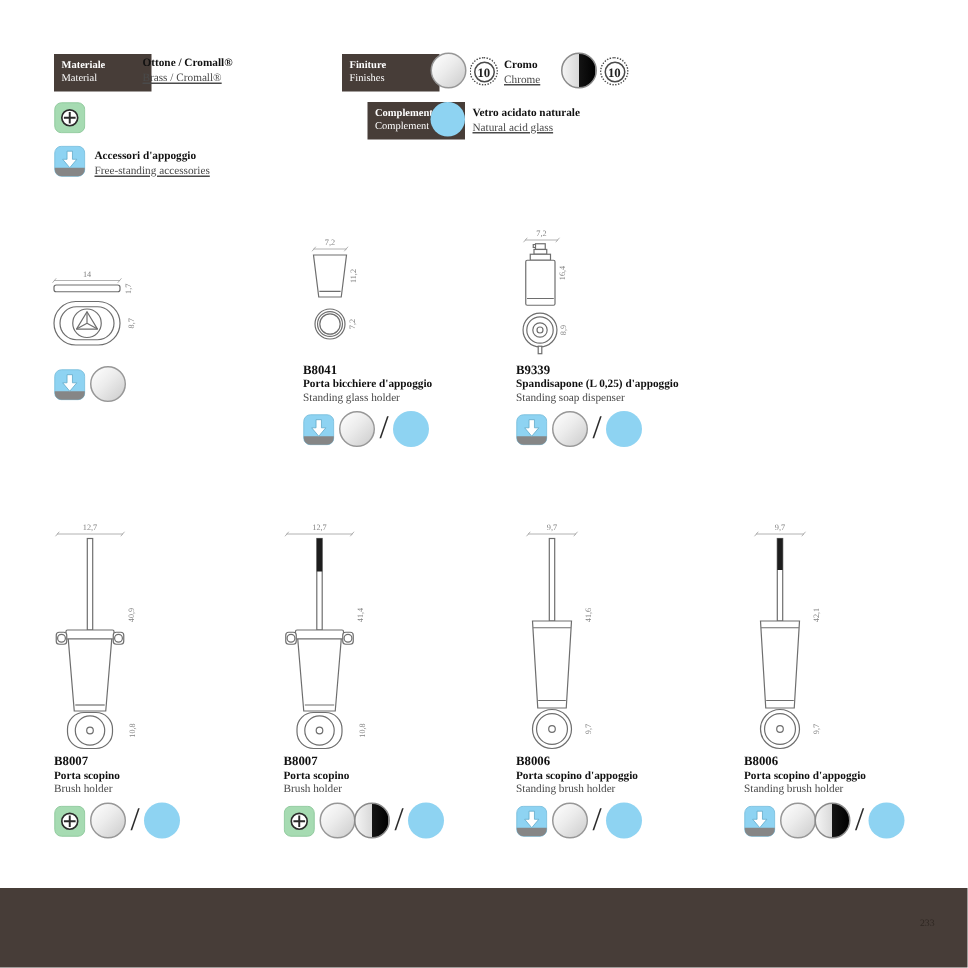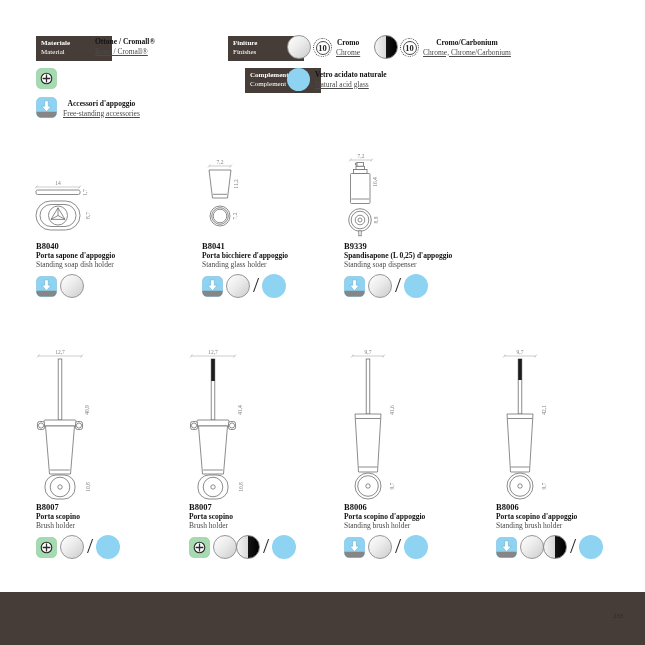--- a/index.html
+++ b/index.html
@@ -1,27 +1,27 @@
 <!DOCTYPE html>
 <html><head>
 <meta charset="utf-8">
 <style>
   * { margin:0; padding:0; box-sizing:border-box; }
   html,body { width:645px; height:645px; }
   body { font-family:"Liberation Serif", serif; background:#ffffff; position:relative; overflow:hidden; }
   .page { position:absolute; inset:0; background:#fff; }
 
   
-  .box-label { position:absolute; width:76px; height:25px; background:#473d38; color:#fff;
+  .box-label { position:absolute; width:65px; height:25px; background:#473d38; color:#fff;
                padding:3px 5px; line-height:9px; }
   .box-label .l1 { font-weight:bold; font-size:7px; display:block; }
   .box-label .l2 { font-size:7px; display:block; }
 
   .legend-text { position:absolute; line-height:9.5px; }
-  .legend-text .l1 { font-weight:bold; font-size:7.5px; color:#111; display:block;text-align:center; }
+  .legend-text .l1 { font-weight:bold; font-size:7.5px; color:#111; display:block; }
   .legend-text .l2 { font-size:7.5px; color:#4a4a4a; display:block;text-decoration:underline; }
 
   .sq-icon { position:absolute; width:21px; height:21px; display:block; }
   .swatch { position:absolute; border-radius:50%; }
   .swatch.chrome { background:linear-gradient(135deg,#ffffff 0%,#ececec 45%,#cccccc 100%); border:1px solid #979797; }
   .swatch.carb   { background:linear-gradient(90deg,#f4f4f4 0%,#d9d9d9 49%,#141414 50%,#000 100%); border:1px solid #8a8a8a; }
   .swatch.glass  { background:#8ed3f2; }
   .sw24 { width:24px; height:24px; }
   .sw23 { width:23px; height:23px; }
 
@@ -97,24 +97,20 @@
 
   <span class="swatch chrome sw24" style="left:287px; top:35px;"></span>
   <span class="badge10" style="left:313px; top:38px;">10</span>
   <div class="legend-text" style="left:336px; top:38px;">
     <span class="l1">Cromo</span>
     <span class="l2">Chrome</span>
   </div>
 
   <span class="swatch carb sw24" style="left:374px; top:35px;"></span>
   <span class="badge10" style="left:400px; top:38px;">10</span>
-  <div class="legend-text" style="left:423px; top:38px;">
-    <span class="l1">Cromo/Carbonium</span>
-    <span class="l2">Chrome, Chrome/Carbonium</span>
-  </div>
 
   <div class="box-label" style="left:228px; top:68px;margin-left:17px;">
     <span class="l1">Complemento</span>
     <span class="l2">Complement</span>
   </div>
   <span class="swatch glass sw23" style="left:287px; top:68px;"></span>
   <div class="legend-text" style="left:315px; top:70px;">
     <span class="l1">Vetro acidato naturale</span>
     <span class="l2">Natural acid glass</span>
   </div>
@@ -126,25 +122,20 @@
       <text class="dim" x="28" y="27.5" text-anchor="middle">14</text>
       <rect class="ln" x="6" y="33" width="44" height="4.5" rx="1.5"></rect>
       <text class="dim" transform="rotate(-90 57 35.5)" x="57" y="35.5" text-anchor="middle">1,7</text>
       <rect class="ln" x="6" y="44" width="44" height="29" rx="14.5"></rect>
       <rect class="ln2" x="10" y="47.5" width="36" height="22" rx="11"></rect>
       <circle class="ln2" cx="28" cy="58.5" r="9.5"></circle>
       <path class="ln2" stroke-linejoin="round" stroke-width="1.3" d="M28 50.8 L35 62.4 H21 Z"></path>
       <path class="ln2" d="M28 58.5 L28 50.8 M28 58.5 L21 62.4 M28 58.5 L35 62.4"></path>
       <text class="dim" transform="rotate(-90 59.5 58.5)" x="59.5" y="58.5" text-anchor="middle">8,7</text>
     </svg>
-    <div class="info">
-      <div class="code">B8040</div>
-      <div class="name-it">Porta sapone d'appoggio</div>
-      <div class="name-en">Standing soap dish holder</div>
-    </div>
     <div class="badges">
       <span class="sq-icon">
         <svg viewBox="0 0 21 21" width="21" height="21">
           <rect x="0.5" y="0.5" width="20" height="20" rx="4.5" fill="#8ed3f2" stroke="#7bbedd" stroke-width="0.6"></rect>
           <path d="M0.5 14.8 H20.5 V16 a4.5 4.5 0 0 1 -4.5 4.5 H5 a4.5 4.5 0 0 1 -4.5 -4.5 Z" fill="#868686"></path>
           <path d="M8.7 3.8 h3.6 v5.4 h2.9 l-4.7 5.6 -4.7 -5.6 h2.9 z" fill="#ffffff" stroke="#5ba6c6" stroke-width="0.5"></path>
         </svg>
       </span>
       <span class="swatch chrome"></span>
     </div>

